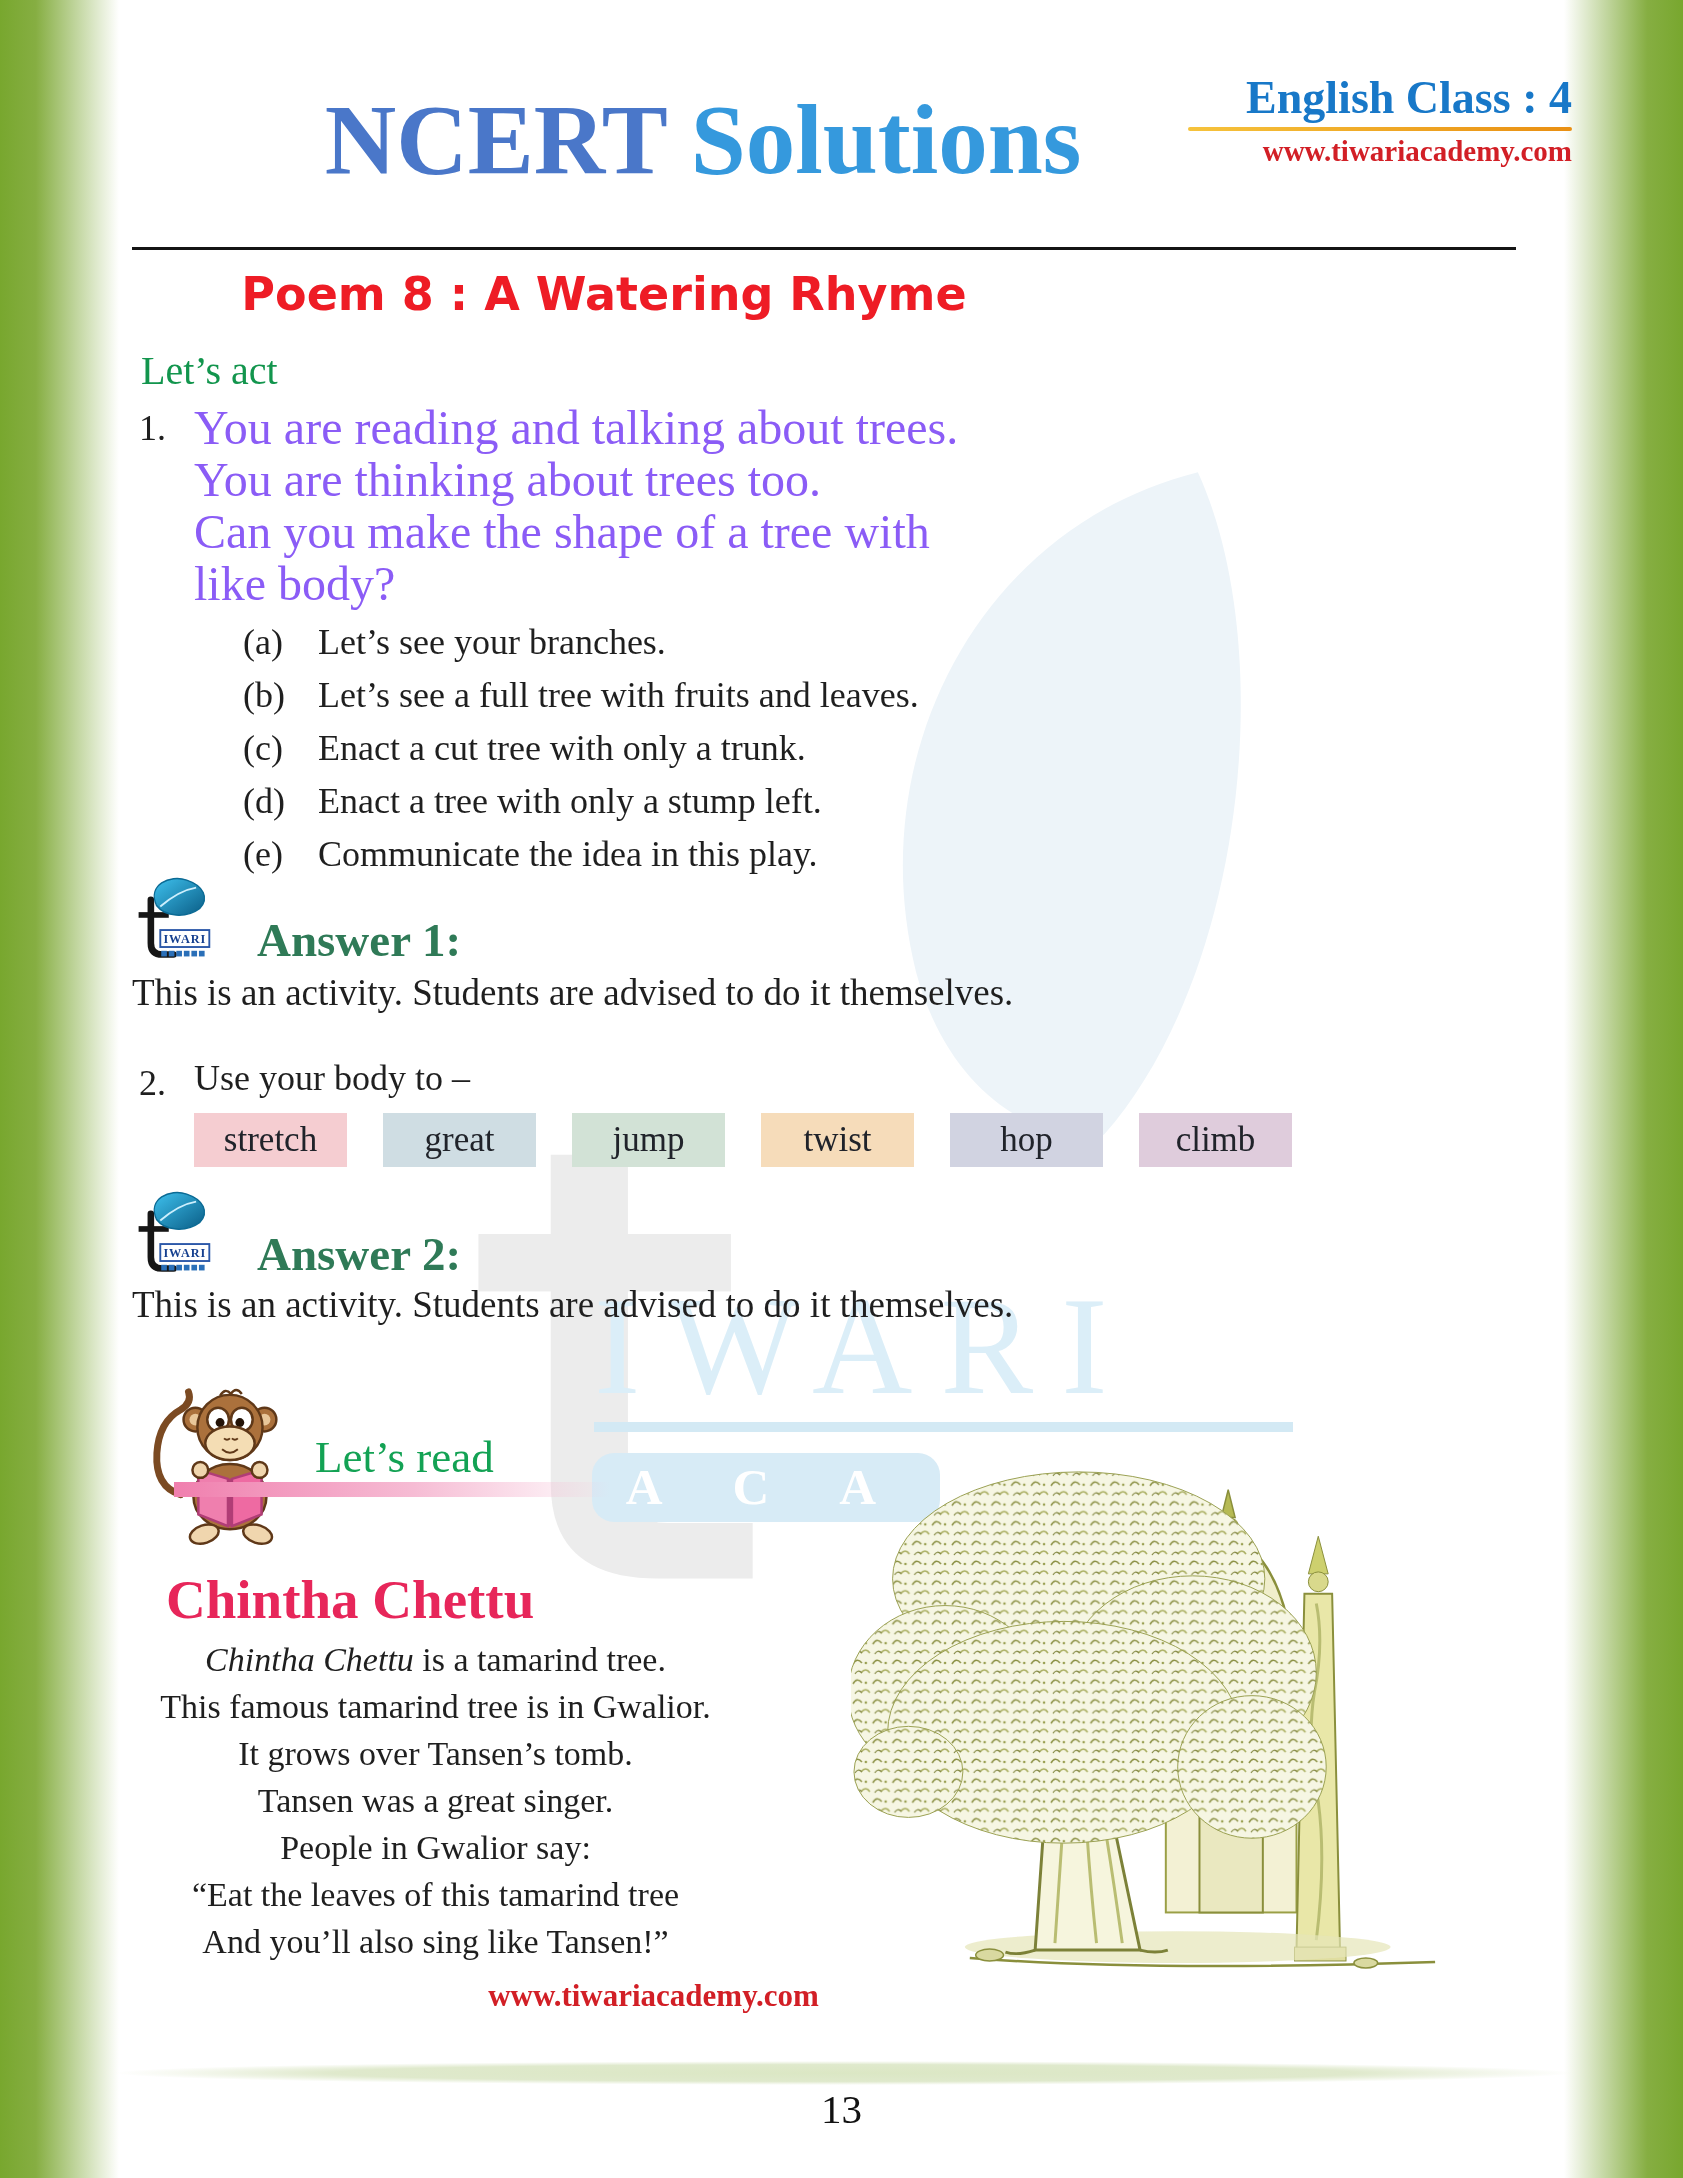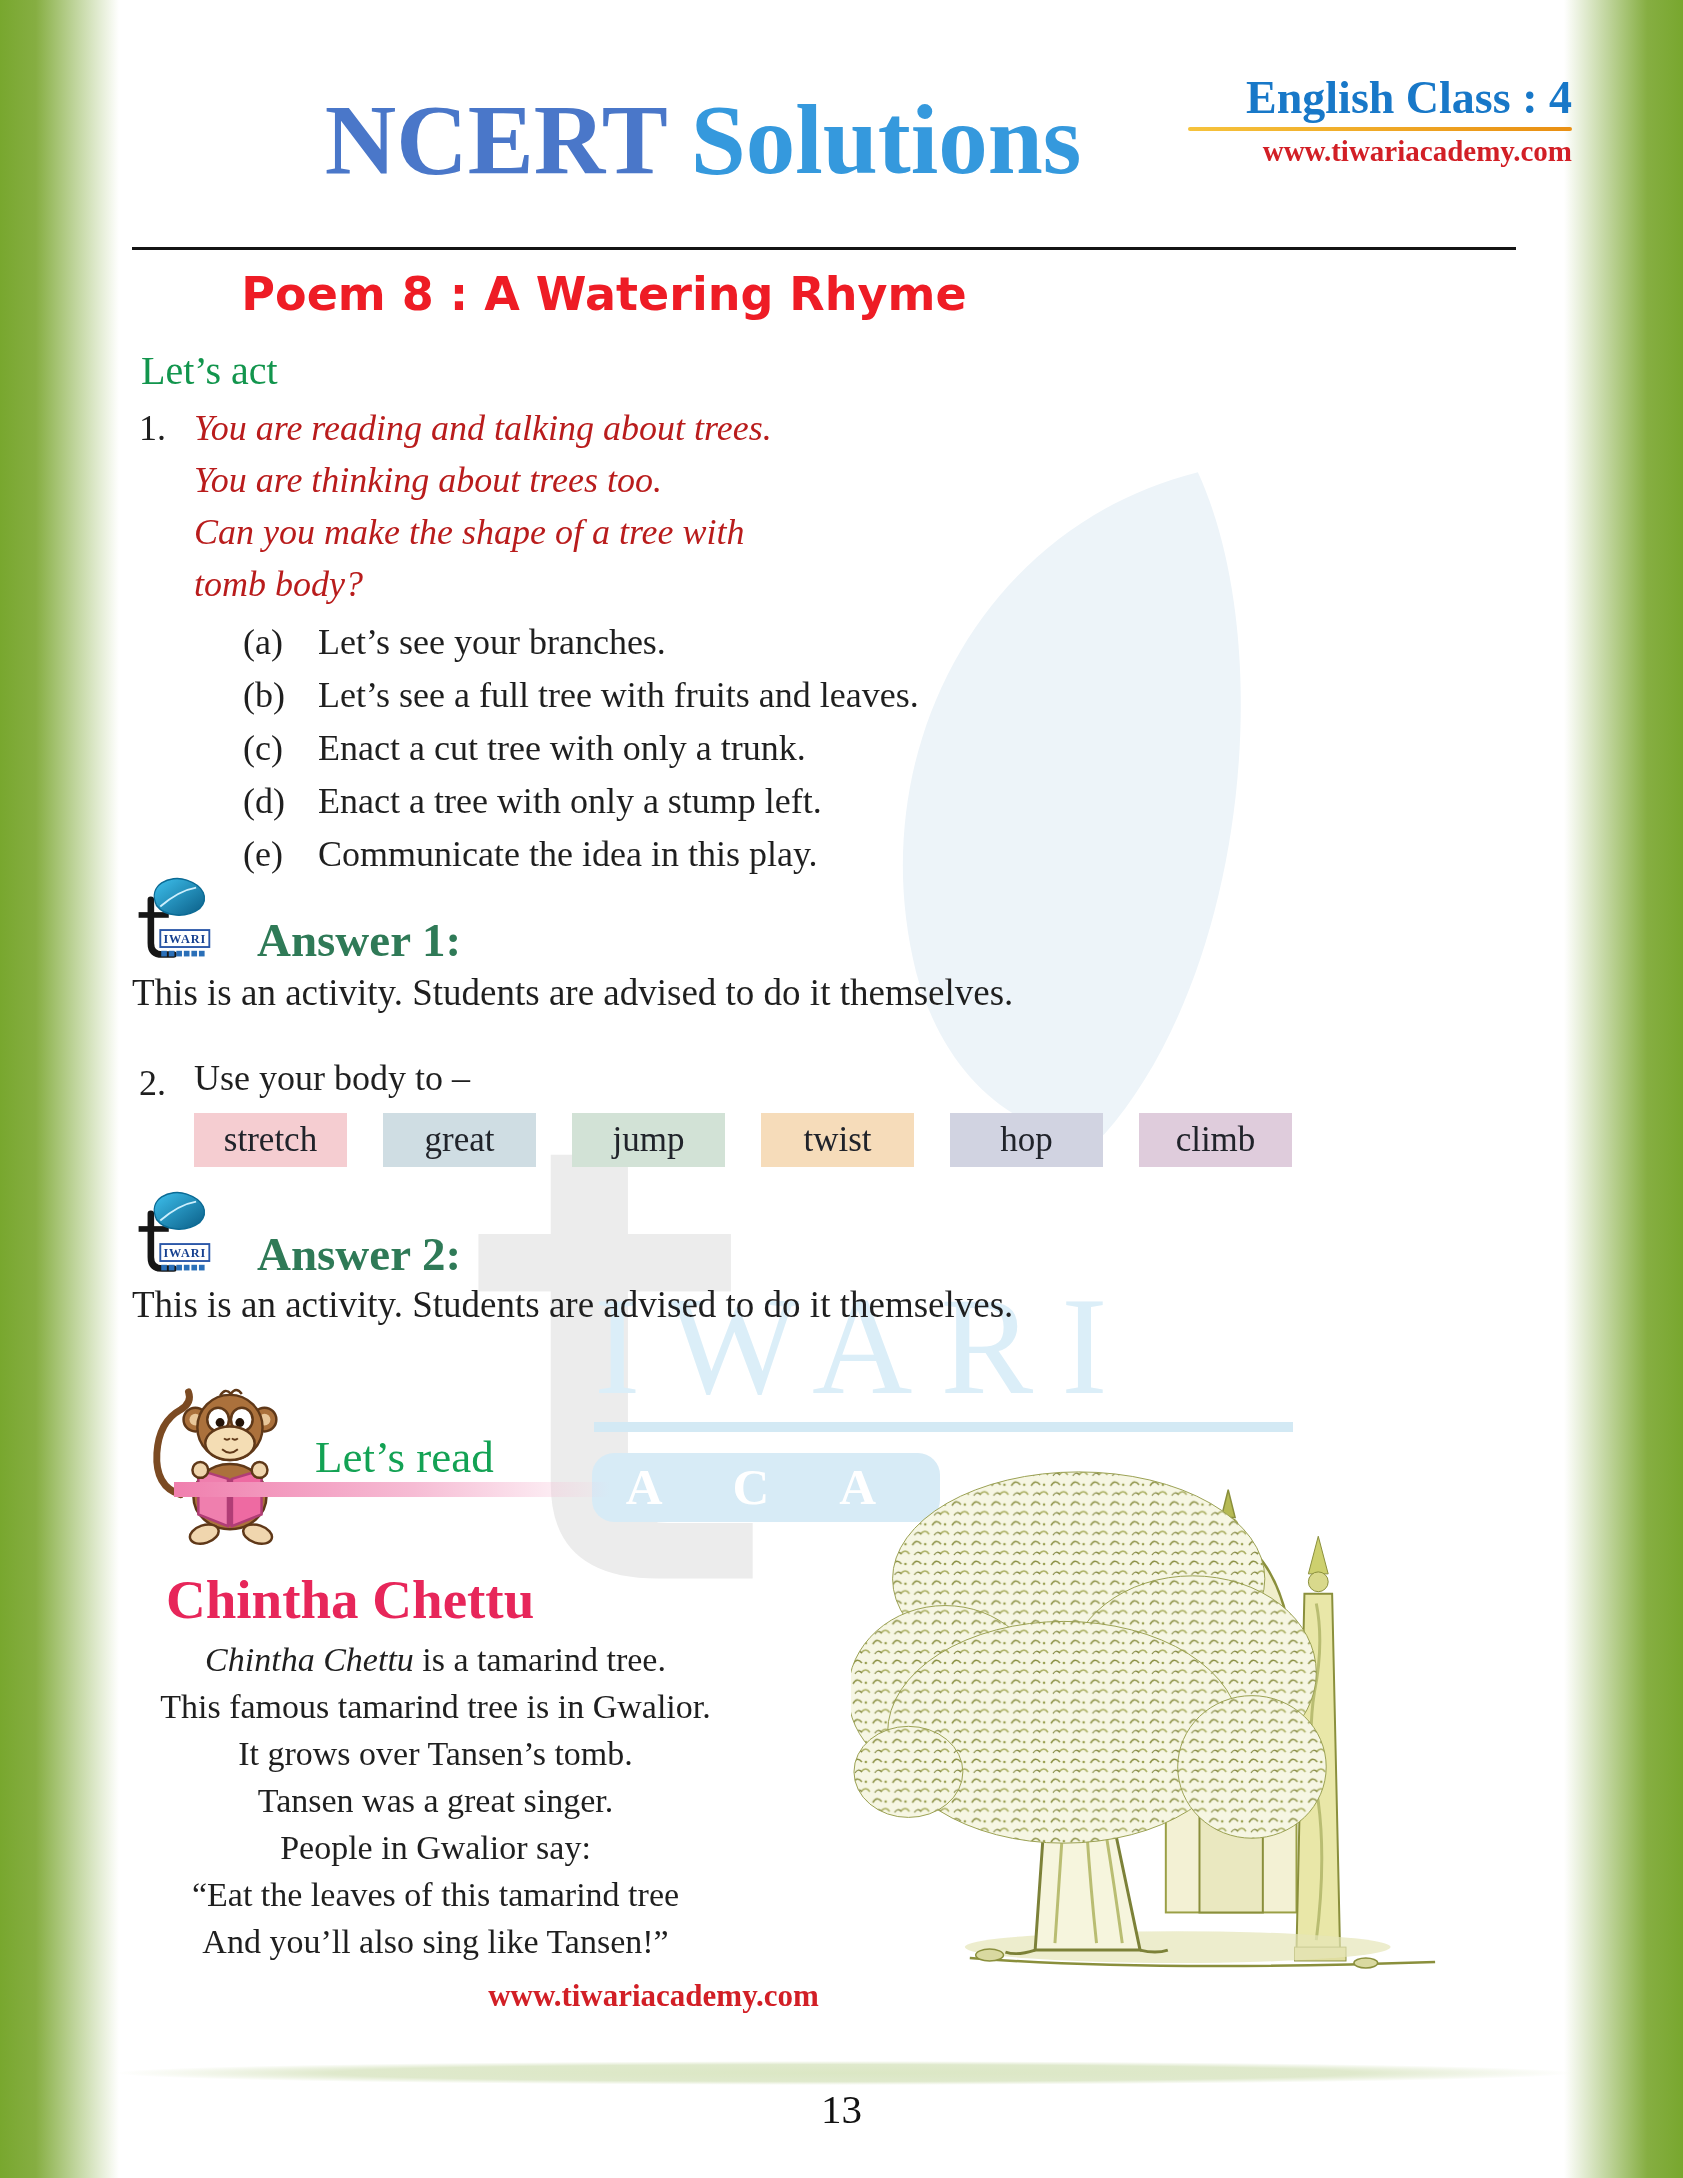--- a/index.html
+++ b/index.html
@@ -30,21 +30,21 @@
   .main-title .p1{color:#4a77c9;} .main-title .p2{color:#3599dd;}
   .divider{top:247px;left:132px;width:1384px;height:3px;background:#141414;}
 
   .poem-title{top:267px;left:129px;width:950px;text-align:center;
               font-family:"DejaVu Sans",sans-serif;font-weight:bold;font-size:46px;color:#ee1c25;}
 
   .lets-act{top:347px;left:141px;font-size:40px;color:#12954d;}
 
   .q1{top:402px;left:139px;display:flex;}
   .qnum{width:55px;font-size:36px;color:#1f1f1f;line-height:52px;}
-  .qlines{font-size:36px;line-height:52px;color:#b91c1c;font-style:italic;}
+  .qlines{font-size:48px;line-height:52px;color:#8b5cf6;}
 
   .subitems{top:616px;left:243px;}
   .subrow{display:flex;font-size:36px;line-height:53px;color:#1f1f1f;}
   .sublabel{width:75px;}
 
   .answer{left:132px;width:594px;height:99px;}
   .ans1{top:877px;} .ans2{top:1191px;}
   .logo-svg{position:absolute;left:0;top:0;}
   .ans-head{position:absolute;left:97px;top:36px;font-size:47px;font-weight:bold;color:#2f7a57;white-space:nowrap;margin-left:28px;}
   .ans-body{left:132px;font-size:37px;color:#1f1f1f;white-space:nowrap;}
@@ -119,21 +119,21 @@
   <div class="z poem-title">Poem 8 : A Watering Rhyme</div>
 
   <div class="z lets-act">Let’s act</div>
 
   <div class="z q1">
     <div class="qnum">1.</div>
     <div class="qlines">
       <div>You are reading and talking about trees.</div>
       <div>You are thinking about trees too.</div>
       <div>Can you make the shape of a tree with</div>
-      <div>tomb body?</div>
+      <div>like body?</div>
     </div>
   </div>
 
   <div class="z subitems">
     <div class="subrow">
         <div class="sublabel">(a)</div>
         <div>Let’s see your branches.</div>
       </div>
     <div class="subrow">
         <div class="sublabel">(b)</div>

